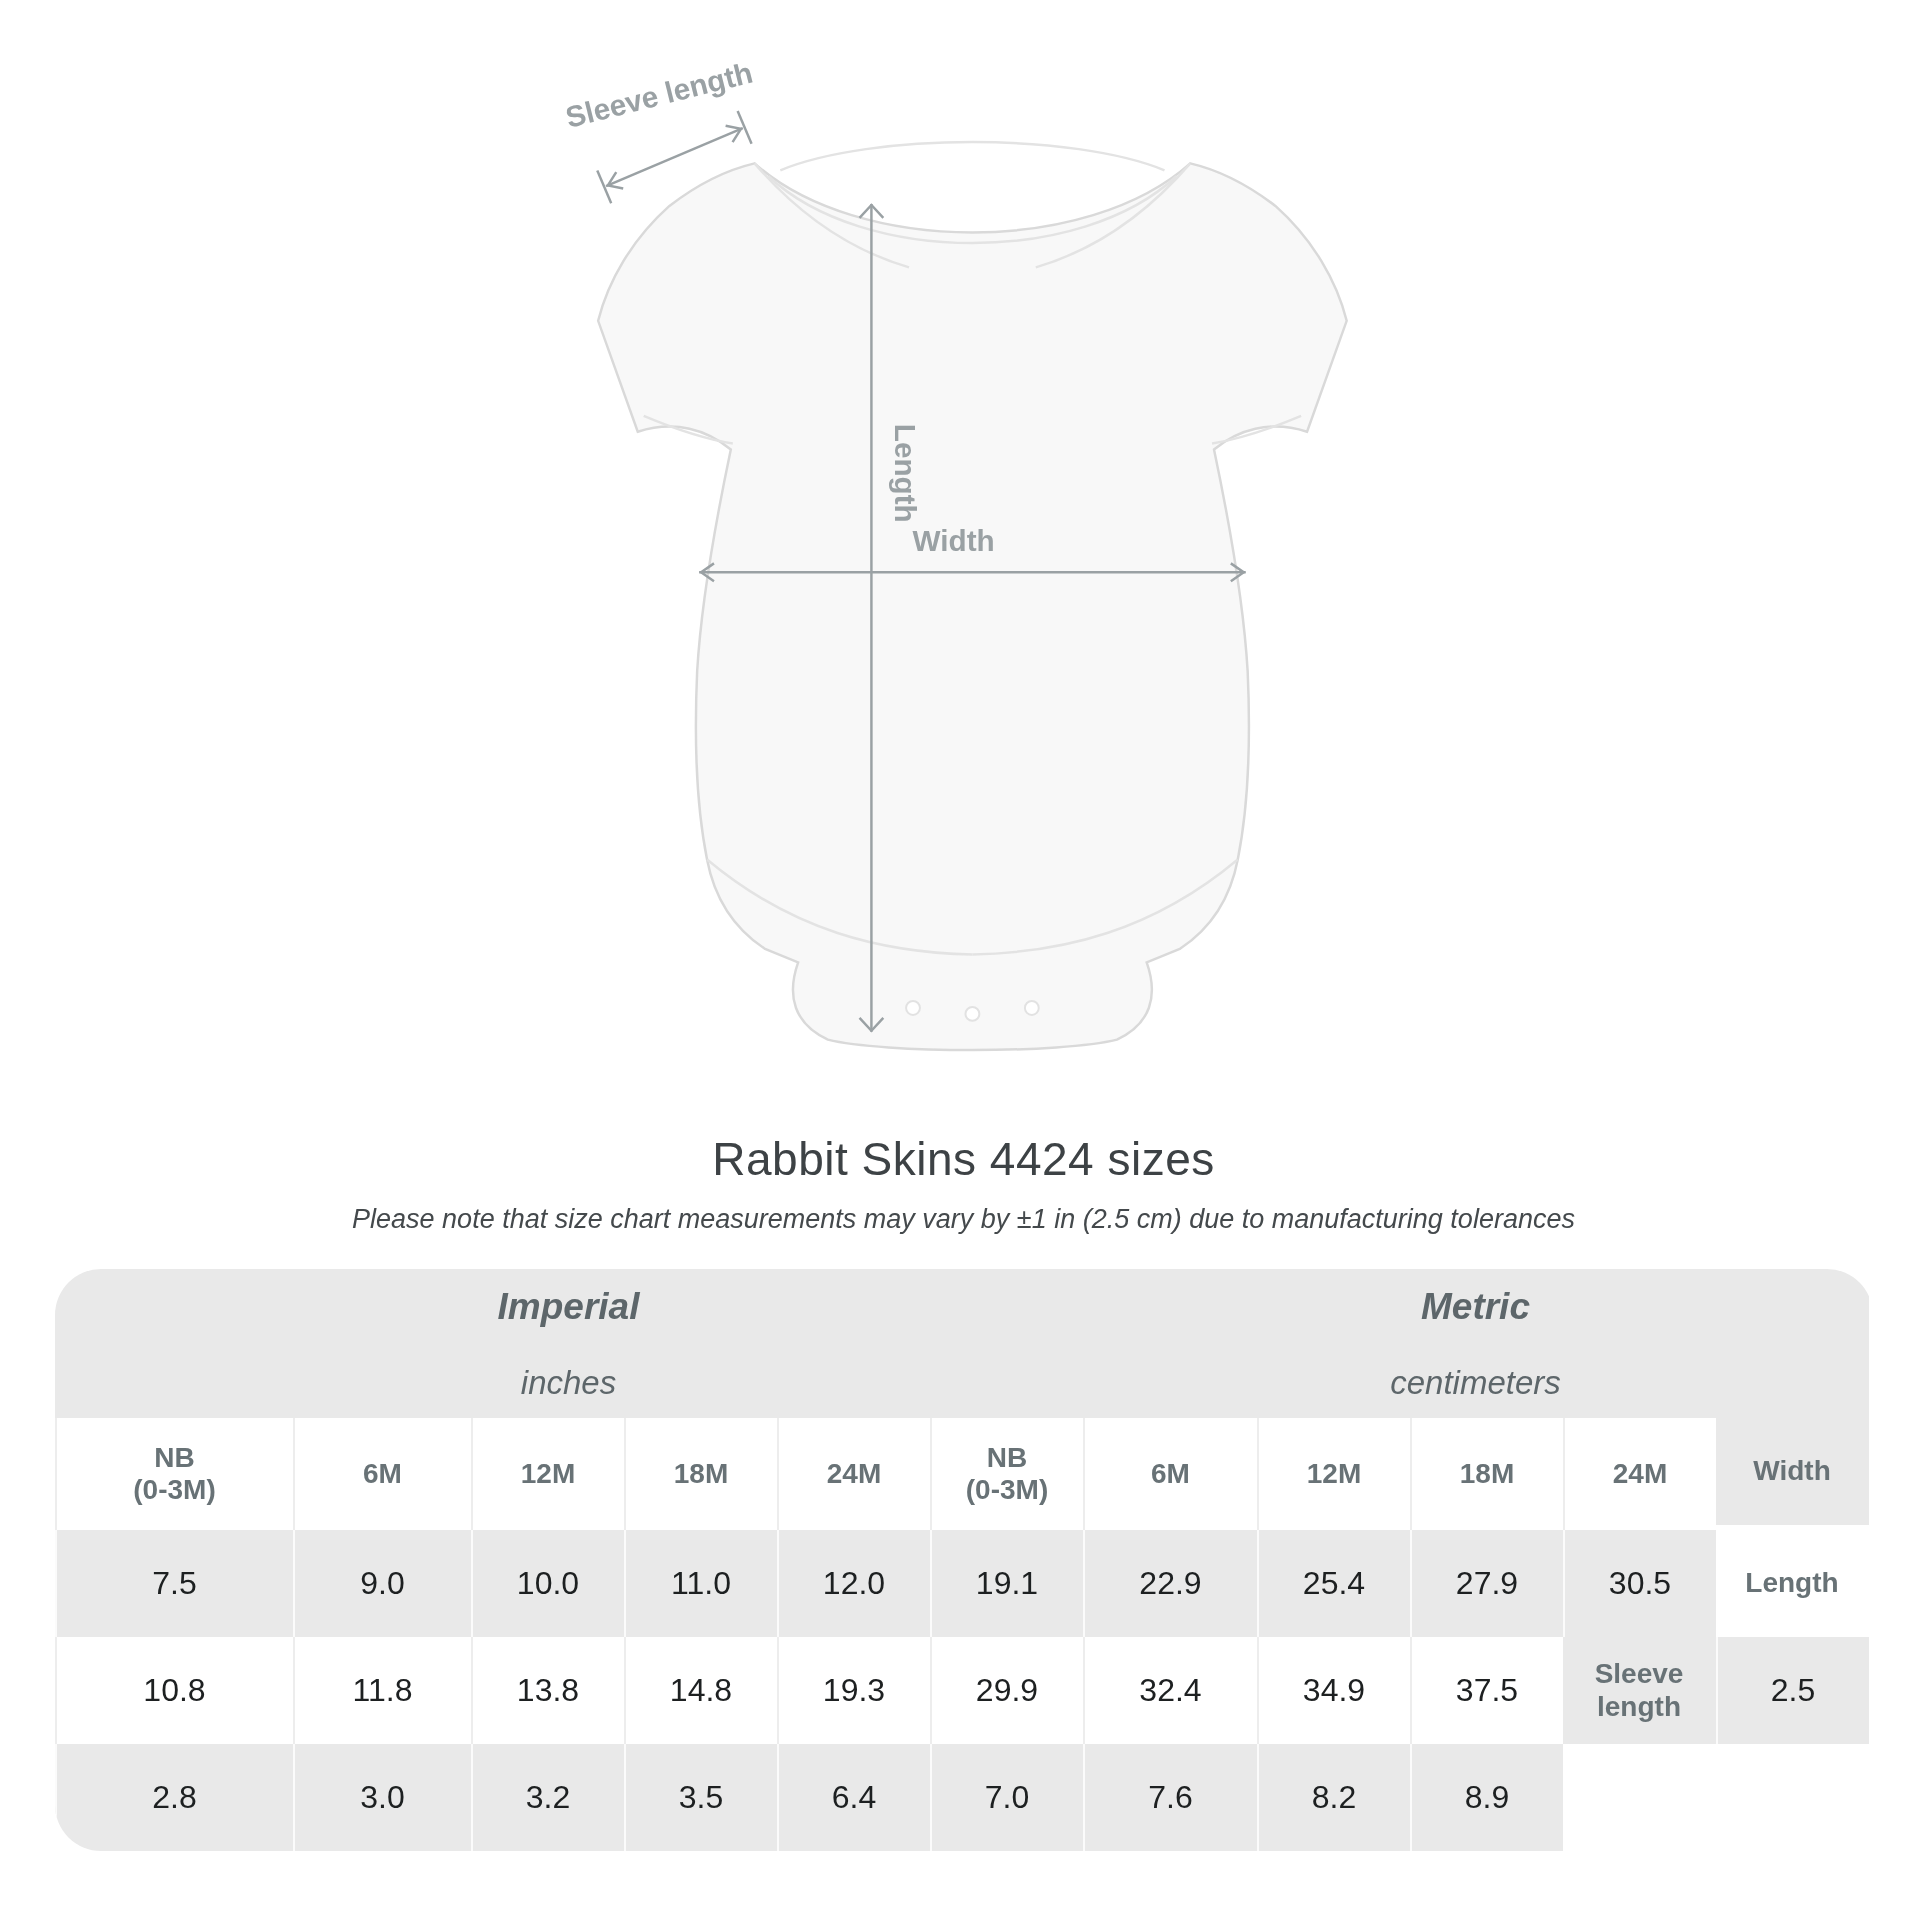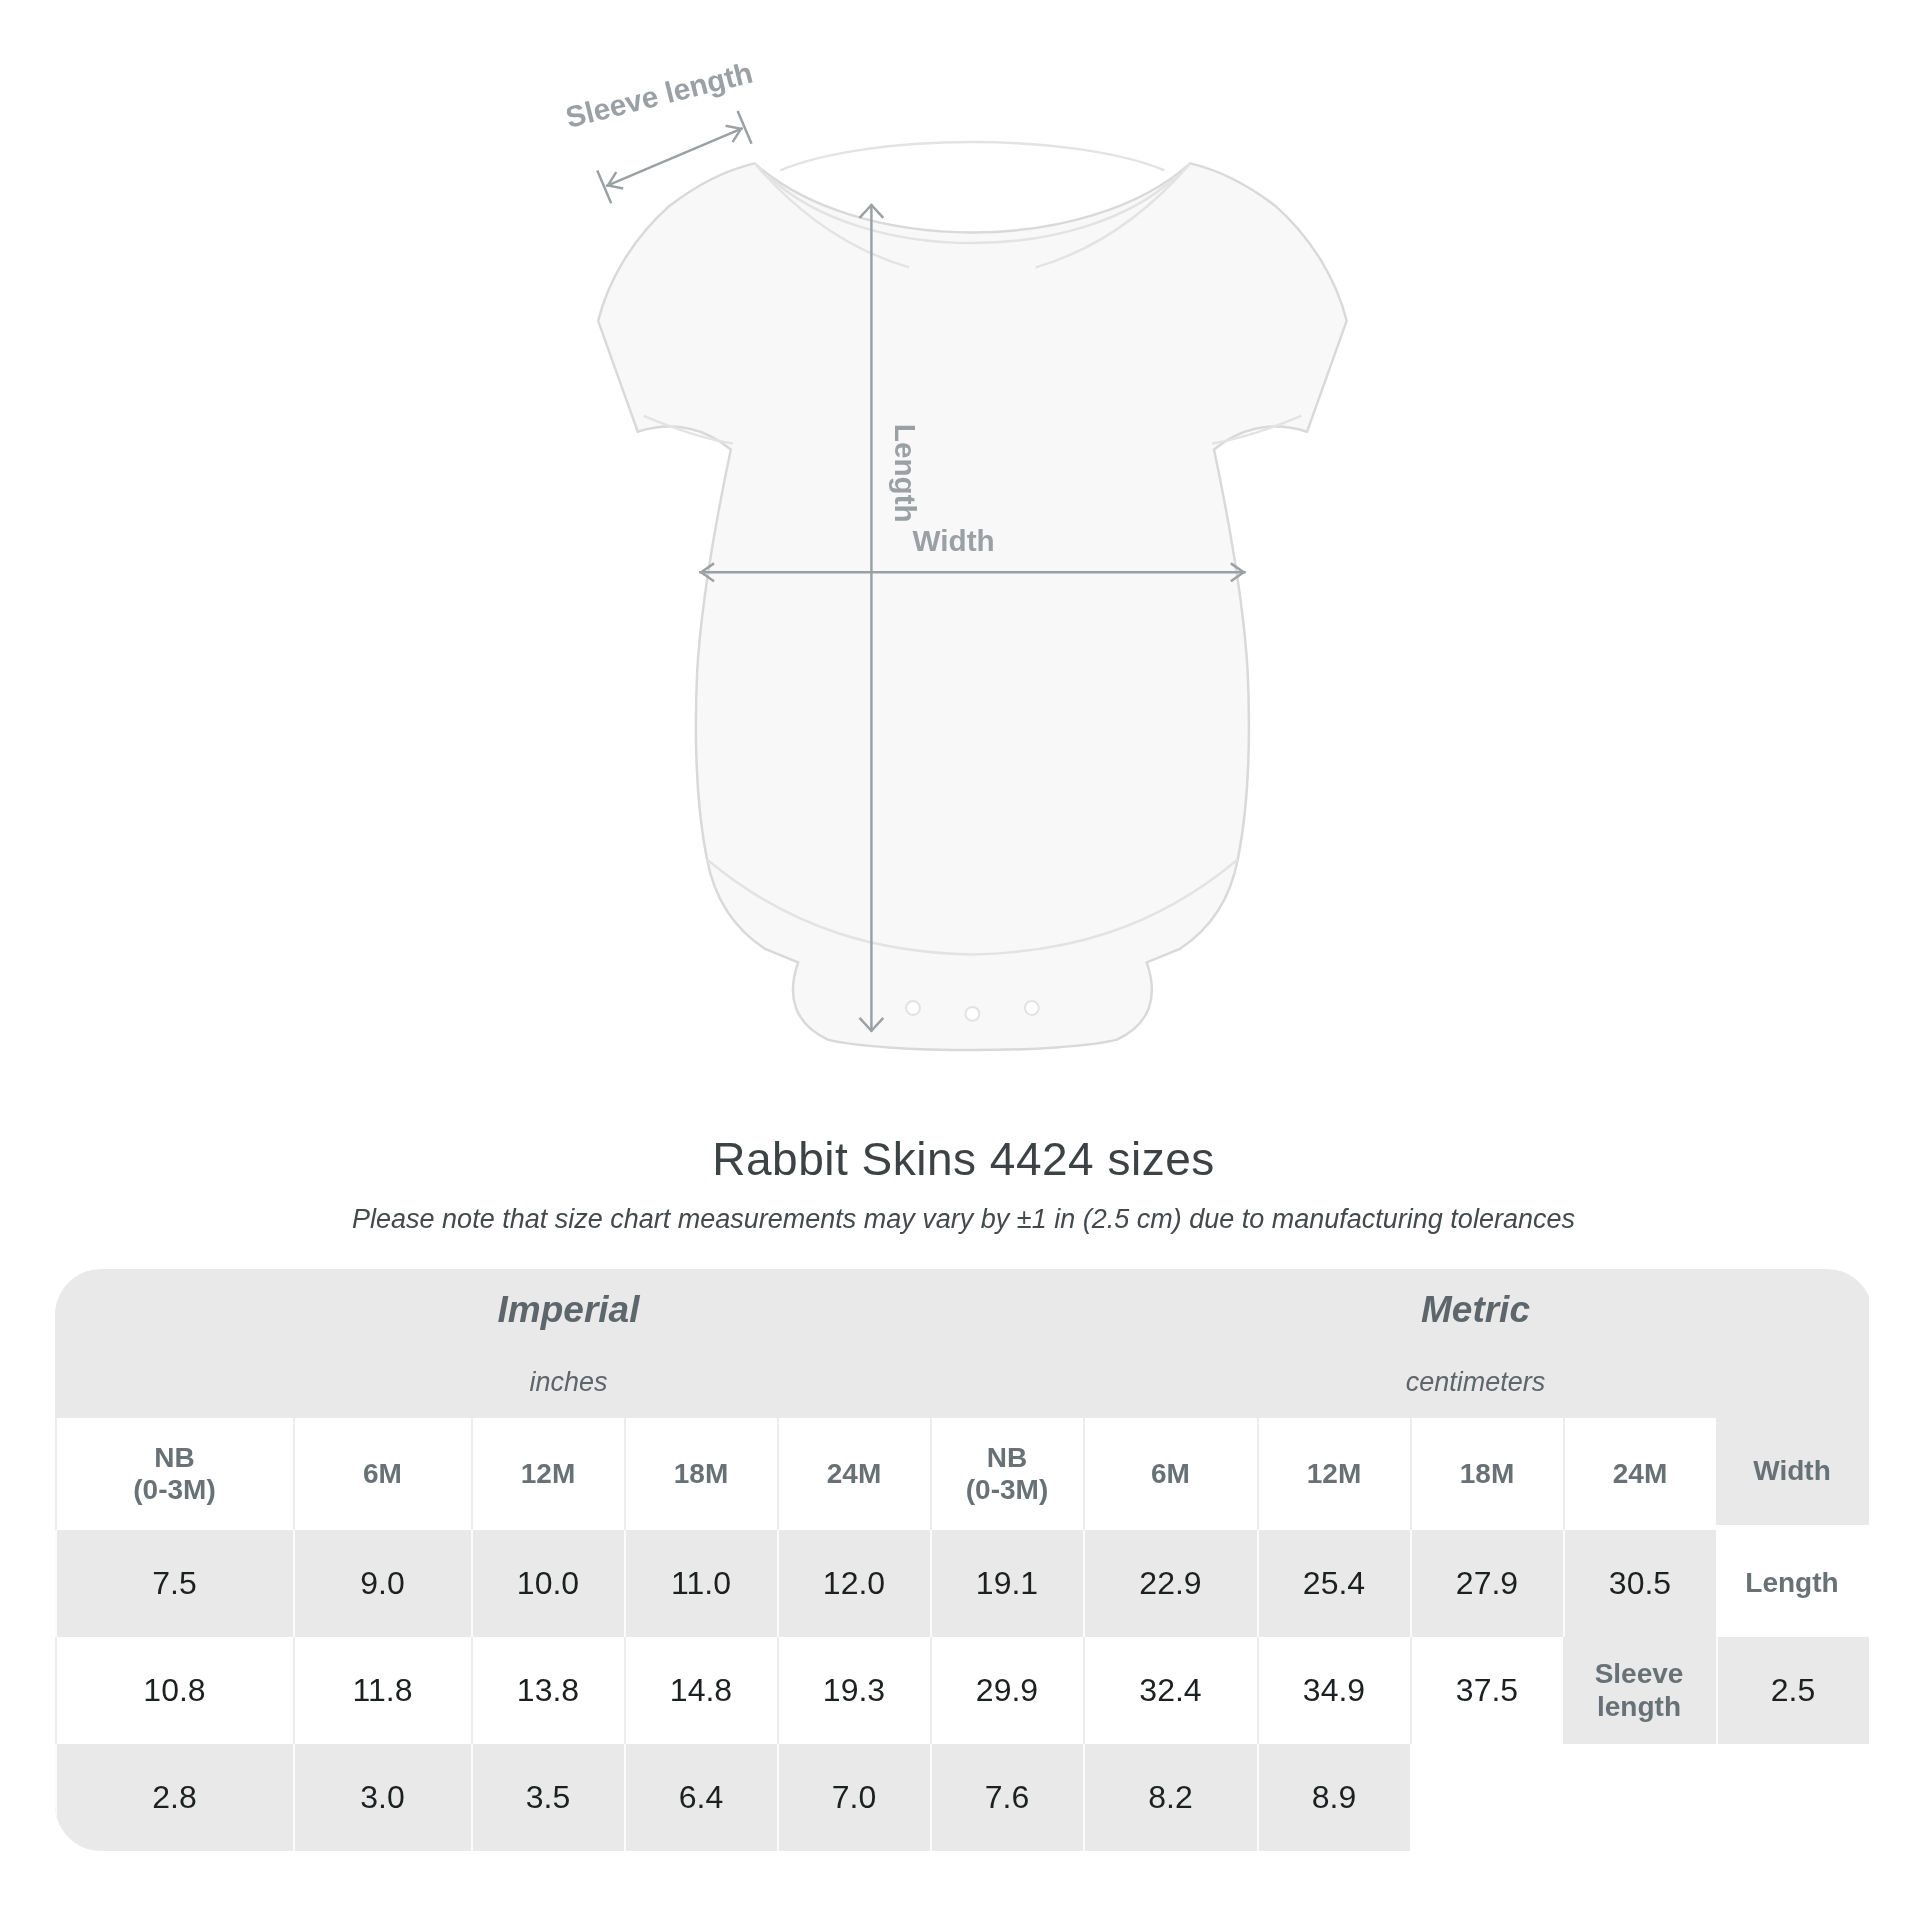--- a/index.html
+++ b/index.html
@@ -22,21 +22,21 @@
   
   .tbl-wrap{margin:34px auto 0 auto;width:1818px;}
   .tbl{display:grid;
        grid-template-columns:238px 178px 153px 153px 153px 153px 174px 153px 153px 153px 153px;
        width:1818px;border-radius:46px;overflow:hidden;background:#ffffff;}
   .band{height:149px;background:#e9e9e9;display:flex;flex-direction:column;
         align-items:center;justify-content:center;gap:28px;}
   .band.left{grid-column:1/7;}
   .band.right{grid-column:7/12;}
   .gname{font-size:37px;font-weight:700;font-style:italic;color:#5d666a;}
-  .gunit{font-size:27px;font-style:italic;color:#5d666a;margin-top:8px;}
+  .gunit{font-size:33px;font-style:italic;color:#5d666a;margin-top:8px;}
 
   .c{display:flex;flex-direction:column;align-items:center;justify-content:center;
      text-align:center;line-height:1.15;}
   .hcell{height:112px;background:#ffffff;}
   .dcell{height:107px;}
   .w{background:#ffffff;}
   .g{background:#e9e9e9;}
   .hdr{font-size:28px;font-weight:700;color:#687276;}
   .lbl{font-size:28px;font-weight:700;color:#687276;}
   .val{font-size:32px;font-weight:400;color:#1d2021;}
@@ -185,20 +185,21 @@
       <div class="c dcell w val bl">19.3</div>
       <div class="c dcell w val bl">29.9</div>
       <div class="c dcell w val bl">32.4</div>
       <div class="c dcell w val bl">34.9</div>
       <div class="c dcell w val bl">37.5</div>
 
       <div class="c dcell g lbl">Sleeve length</div>
       <div class="c dcell g val bl">2.5</div>
       <div class="c dcell g val bl">2.8</div>
       <div class="c dcell g val bl">3.0</div>
+      <div class="c dcell g val bl">3.2</div>
       <div class="c dcell g val bl">3.5</div>
       <div class="c dcell g val bl">6.4</div>
       <div class="c dcell g val bl">7.0</div>
       <div class="c dcell g val bl">7.6</div>
       <div class="c dcell g val bl">8.2</div>
       <div class="c dcell g val bl">8.9</div>
 
     </div>
   </div>
 </div>

